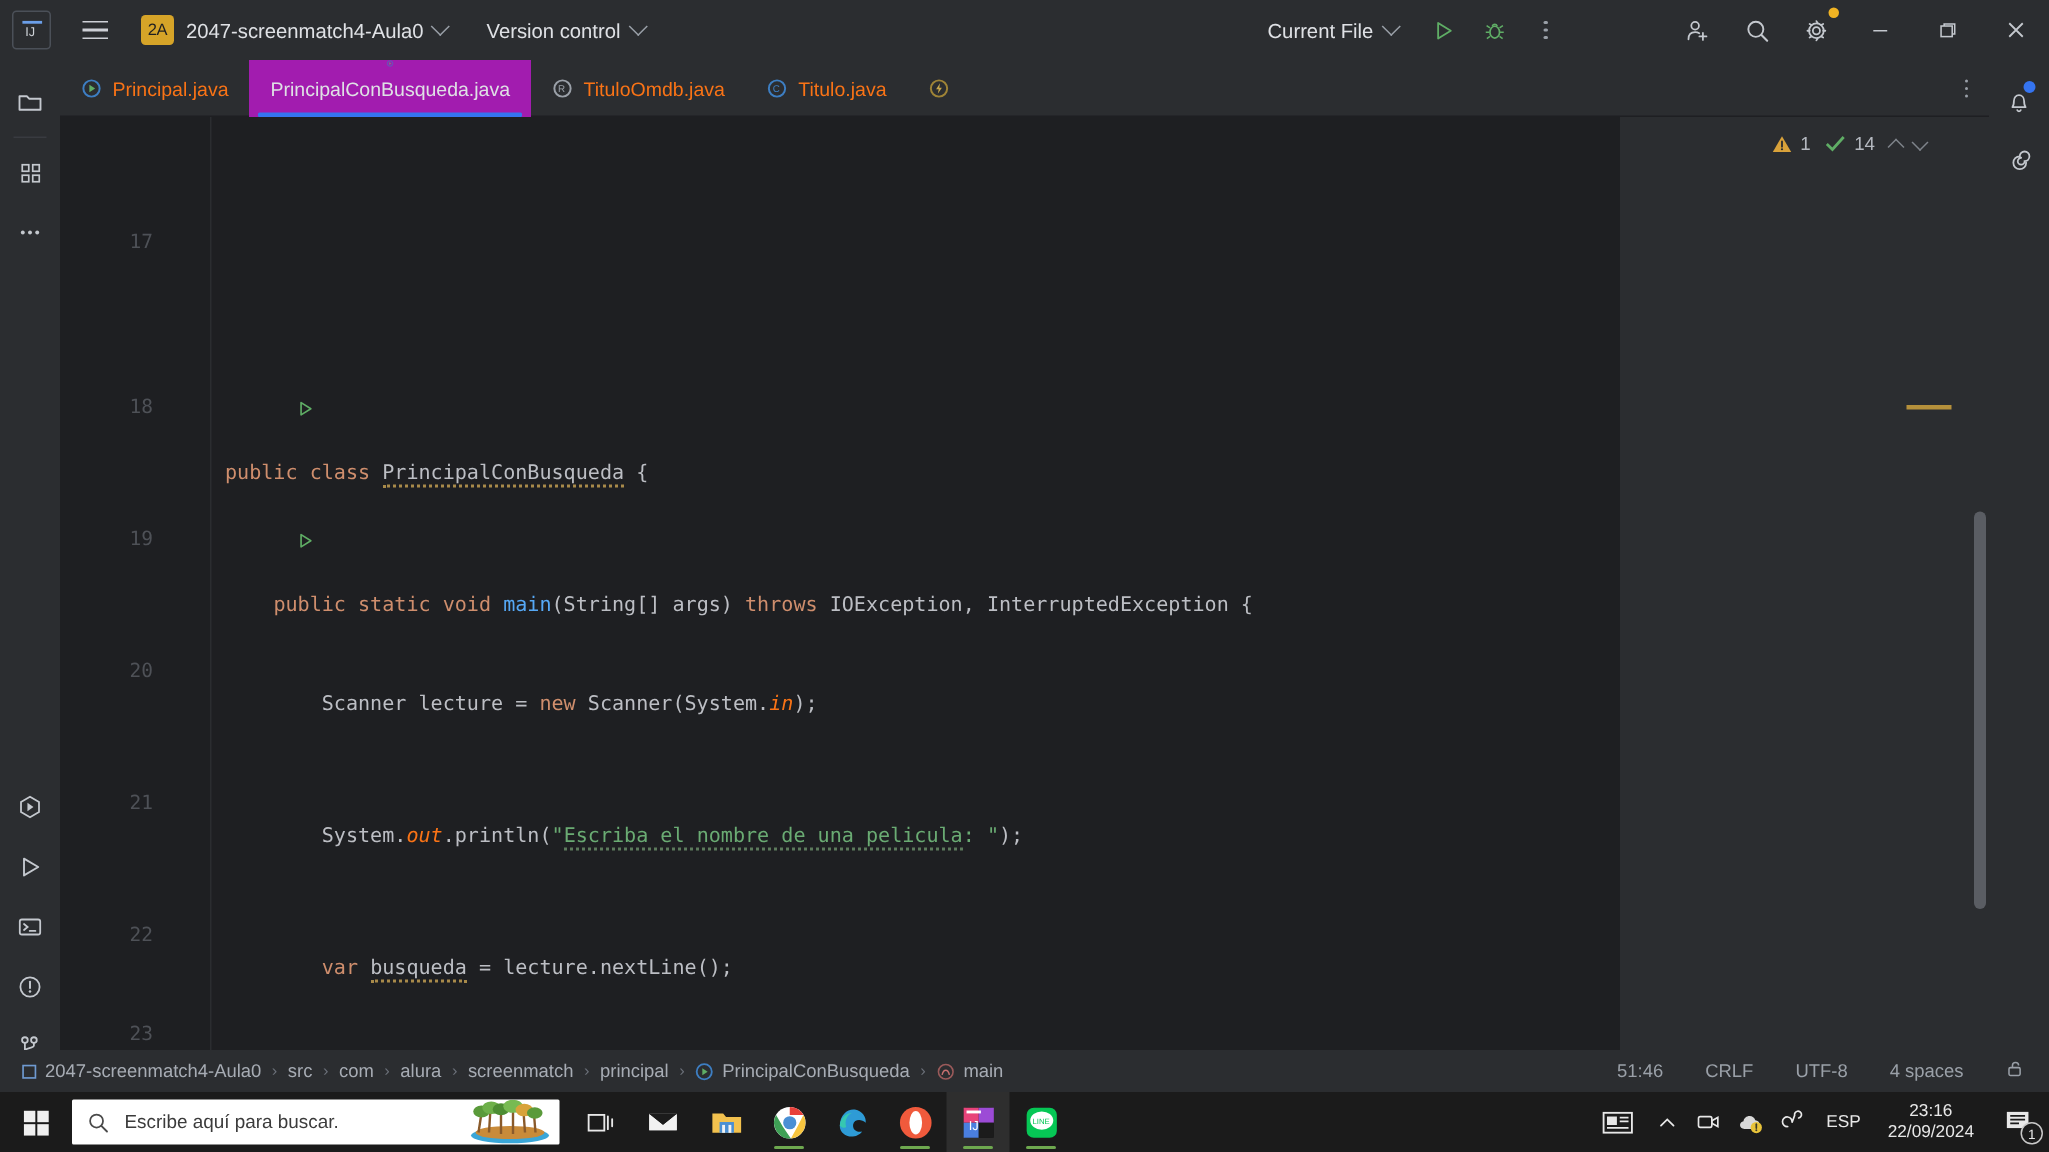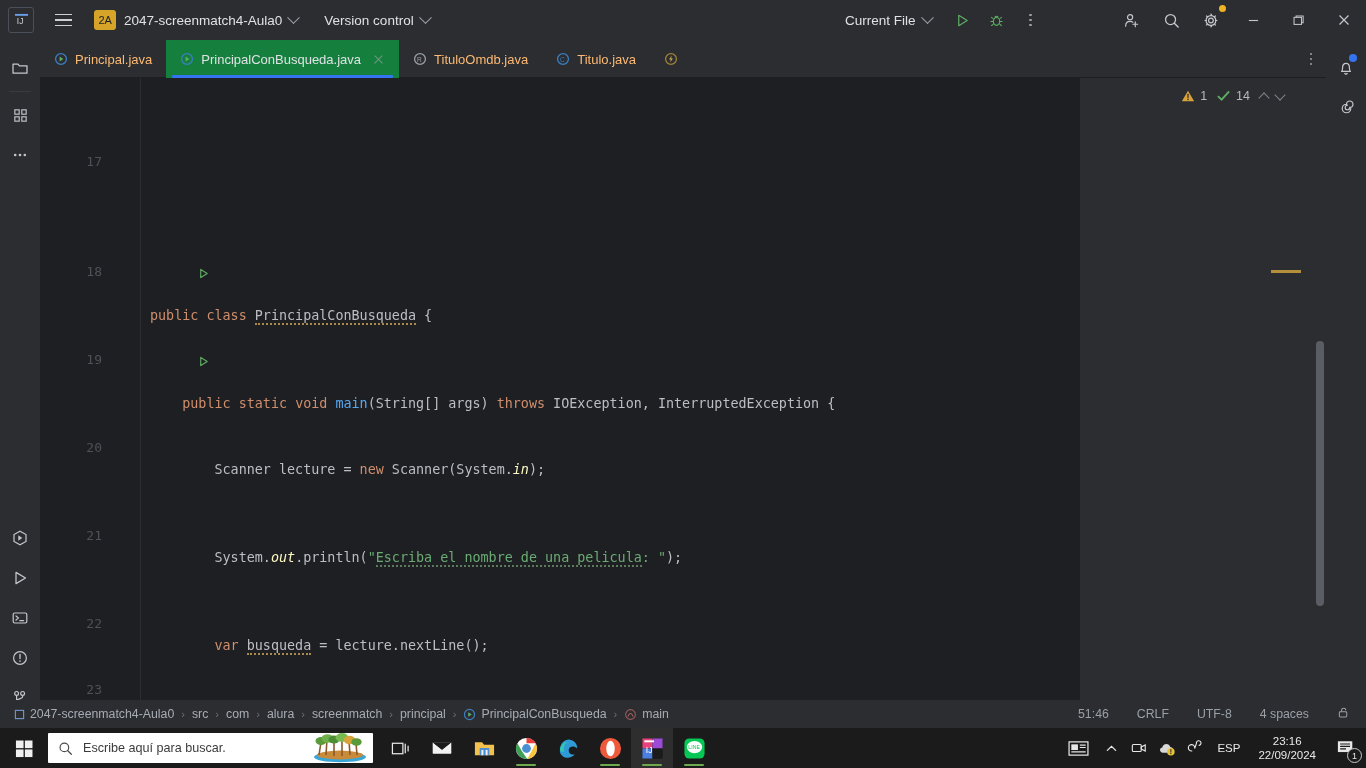--- a/index.html
+++ b/index.html
@@ -93,23 +93,23 @@
   
   .tabbar {
     position: absolute; left: 40px; top: 40px; width: 1286px; height: 38px;
     background: #2b2d30;
     display: flex; align-items: stretch;
     border-bottom: 1px solid #1e1f22;
   }
   .tab {
     display: flex; align-items: center; gap: 7px;
     padding: 0 14px; position: relative; height: 38px;
-    color: #fdba74; font-size: 13px; white-space: nowrap;
-  }
-  .tab.active { color: #dfe1e5; background: #15803d; }
+    color: #f97316; font-size: 13px; white-space: nowrap;
+  }
+  .tab.active { color: #dfe1e5; background: #a21caf; flex-direction: column; }
   .tab.active::after {
     content: ""; position: absolute; left: 6px; right: 6px; bottom: 0; height: 3px;
     background: #3574f0; border-radius: 1px;
   }
   .tab-close {
     margin-left: 4px; width: 13px; height: 13px; position: relative; opacity: .7;
   }
   .tab-close::before, .tab-close::after {
     content:""; position: absolute; left: 1px; top: 6px; width: 11px; height: 1.3px;
     background: #9aa0a8;
@@ -155,21 +155,21 @@
   }
   .gmark {
     position: absolute; left: 76px; top: 4px; width: 13px; height: 13px;
   }
   .ltext { position: absolute; left: 110px; color: #bcbec4; }
 
   
   .kw   { color: #cf8e6d; }
   .str  { color: #6aab73; }
   .mname{ color: #56a8f5; }
-  .stat { color: #fef9c3; font-style: italic; }
+  .stat { color: #f97316; font-style: italic; }
   .sq { border-bottom: 2px dotted #a88a4a; padding-bottom: 0px; }
   .sqg{ border-bottom: 2px dotted #5c7a5c; margin-top: 16px; }
 
   
   .inspect {
     position: absolute; right: 40px; top: 10px;
     display: flex; align-items: center; gap: 5px;
     font-size: 12.5px; color: #b4b8bf;
     font-family: "Liberation Sans", sans-serif;
   }

